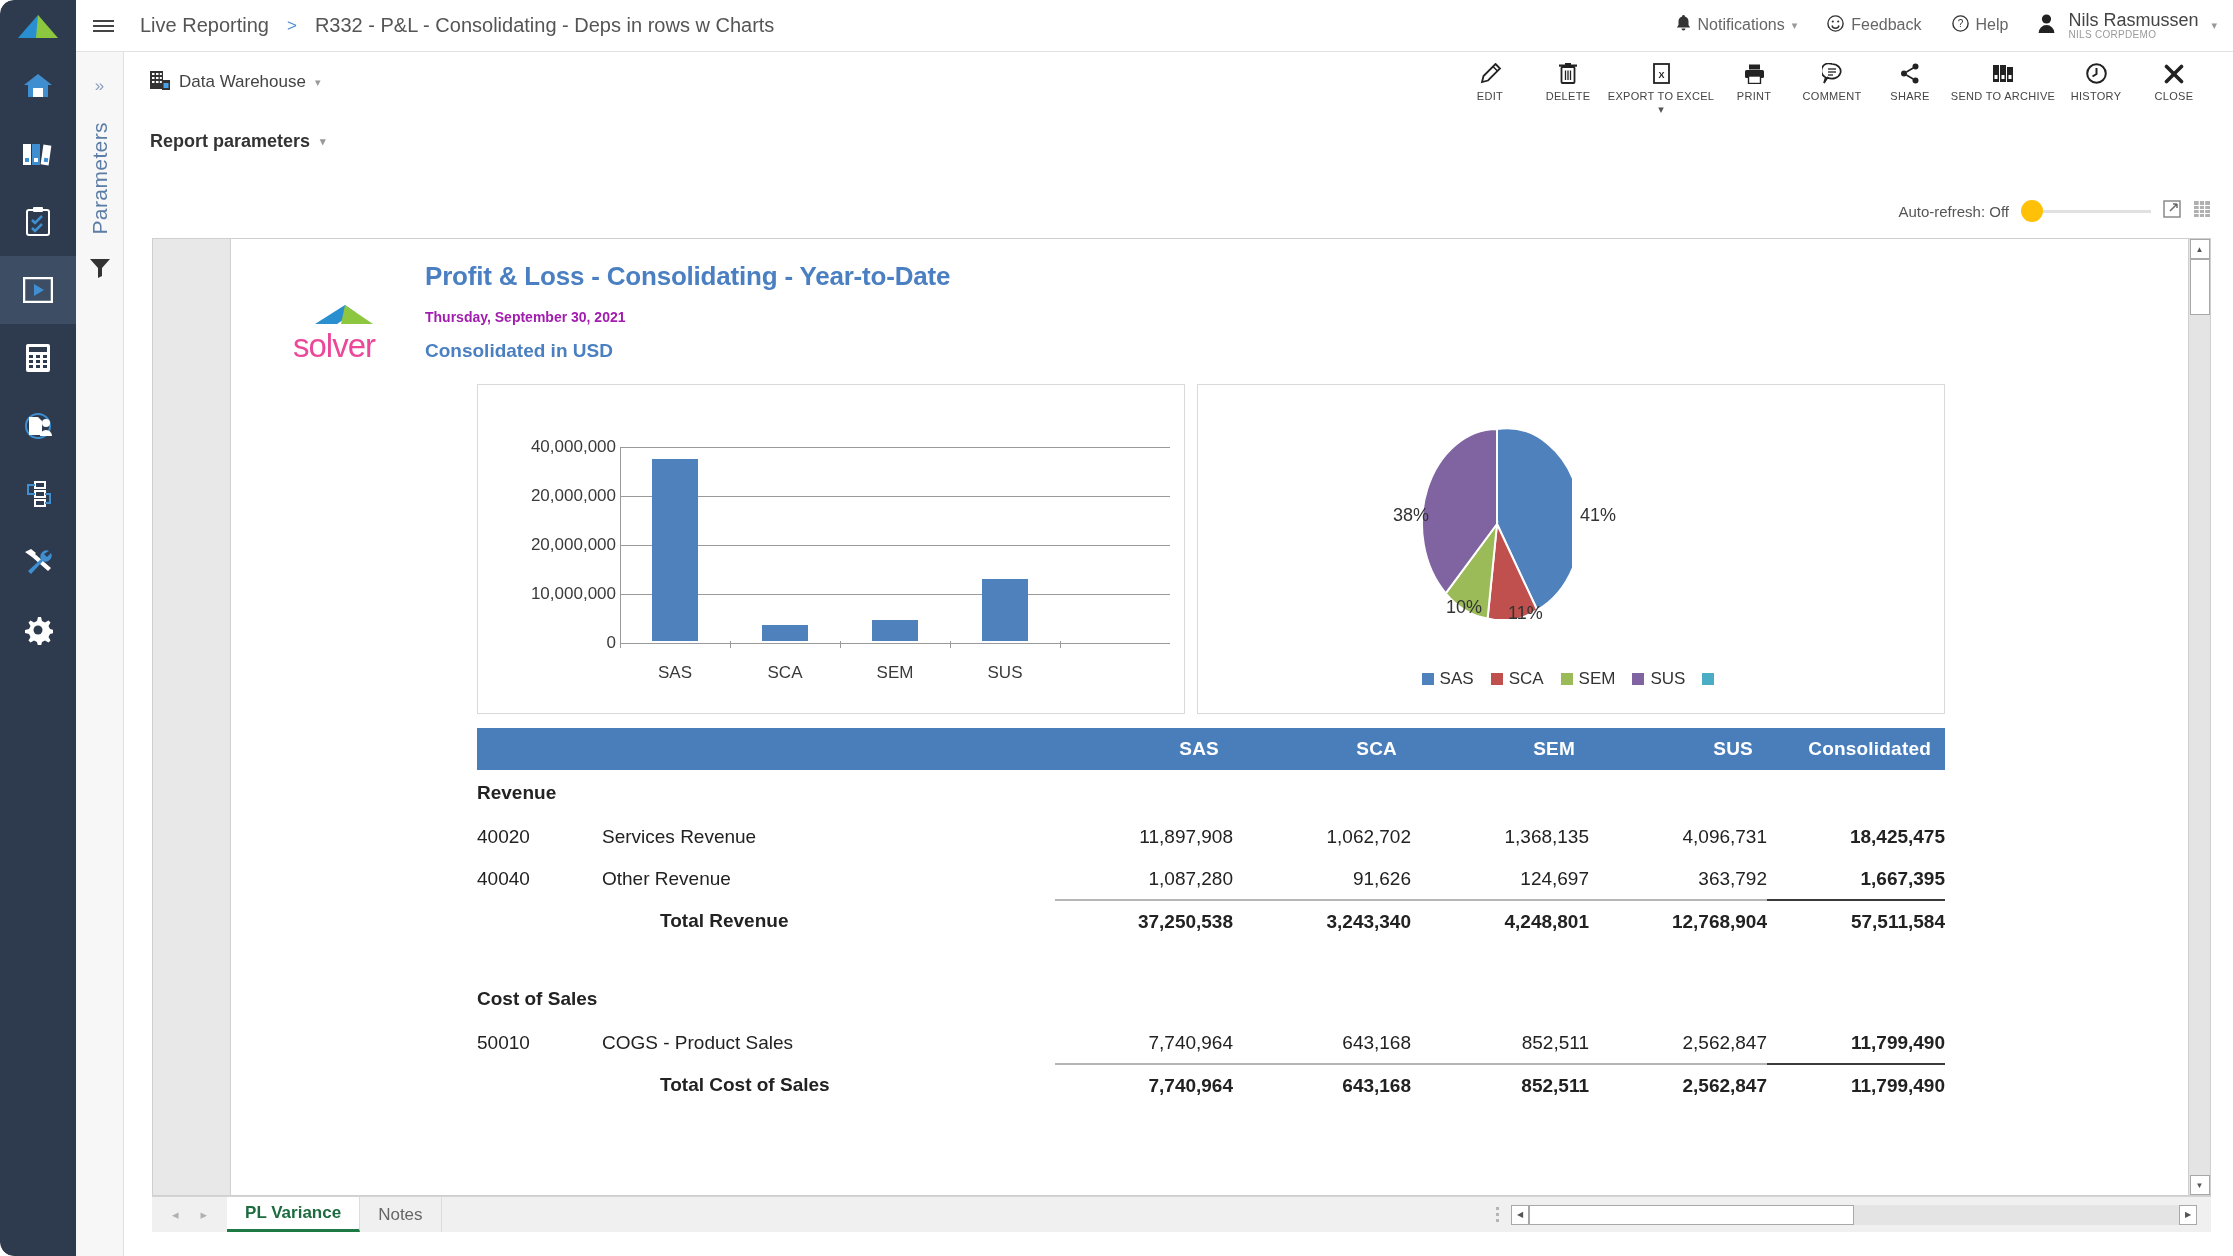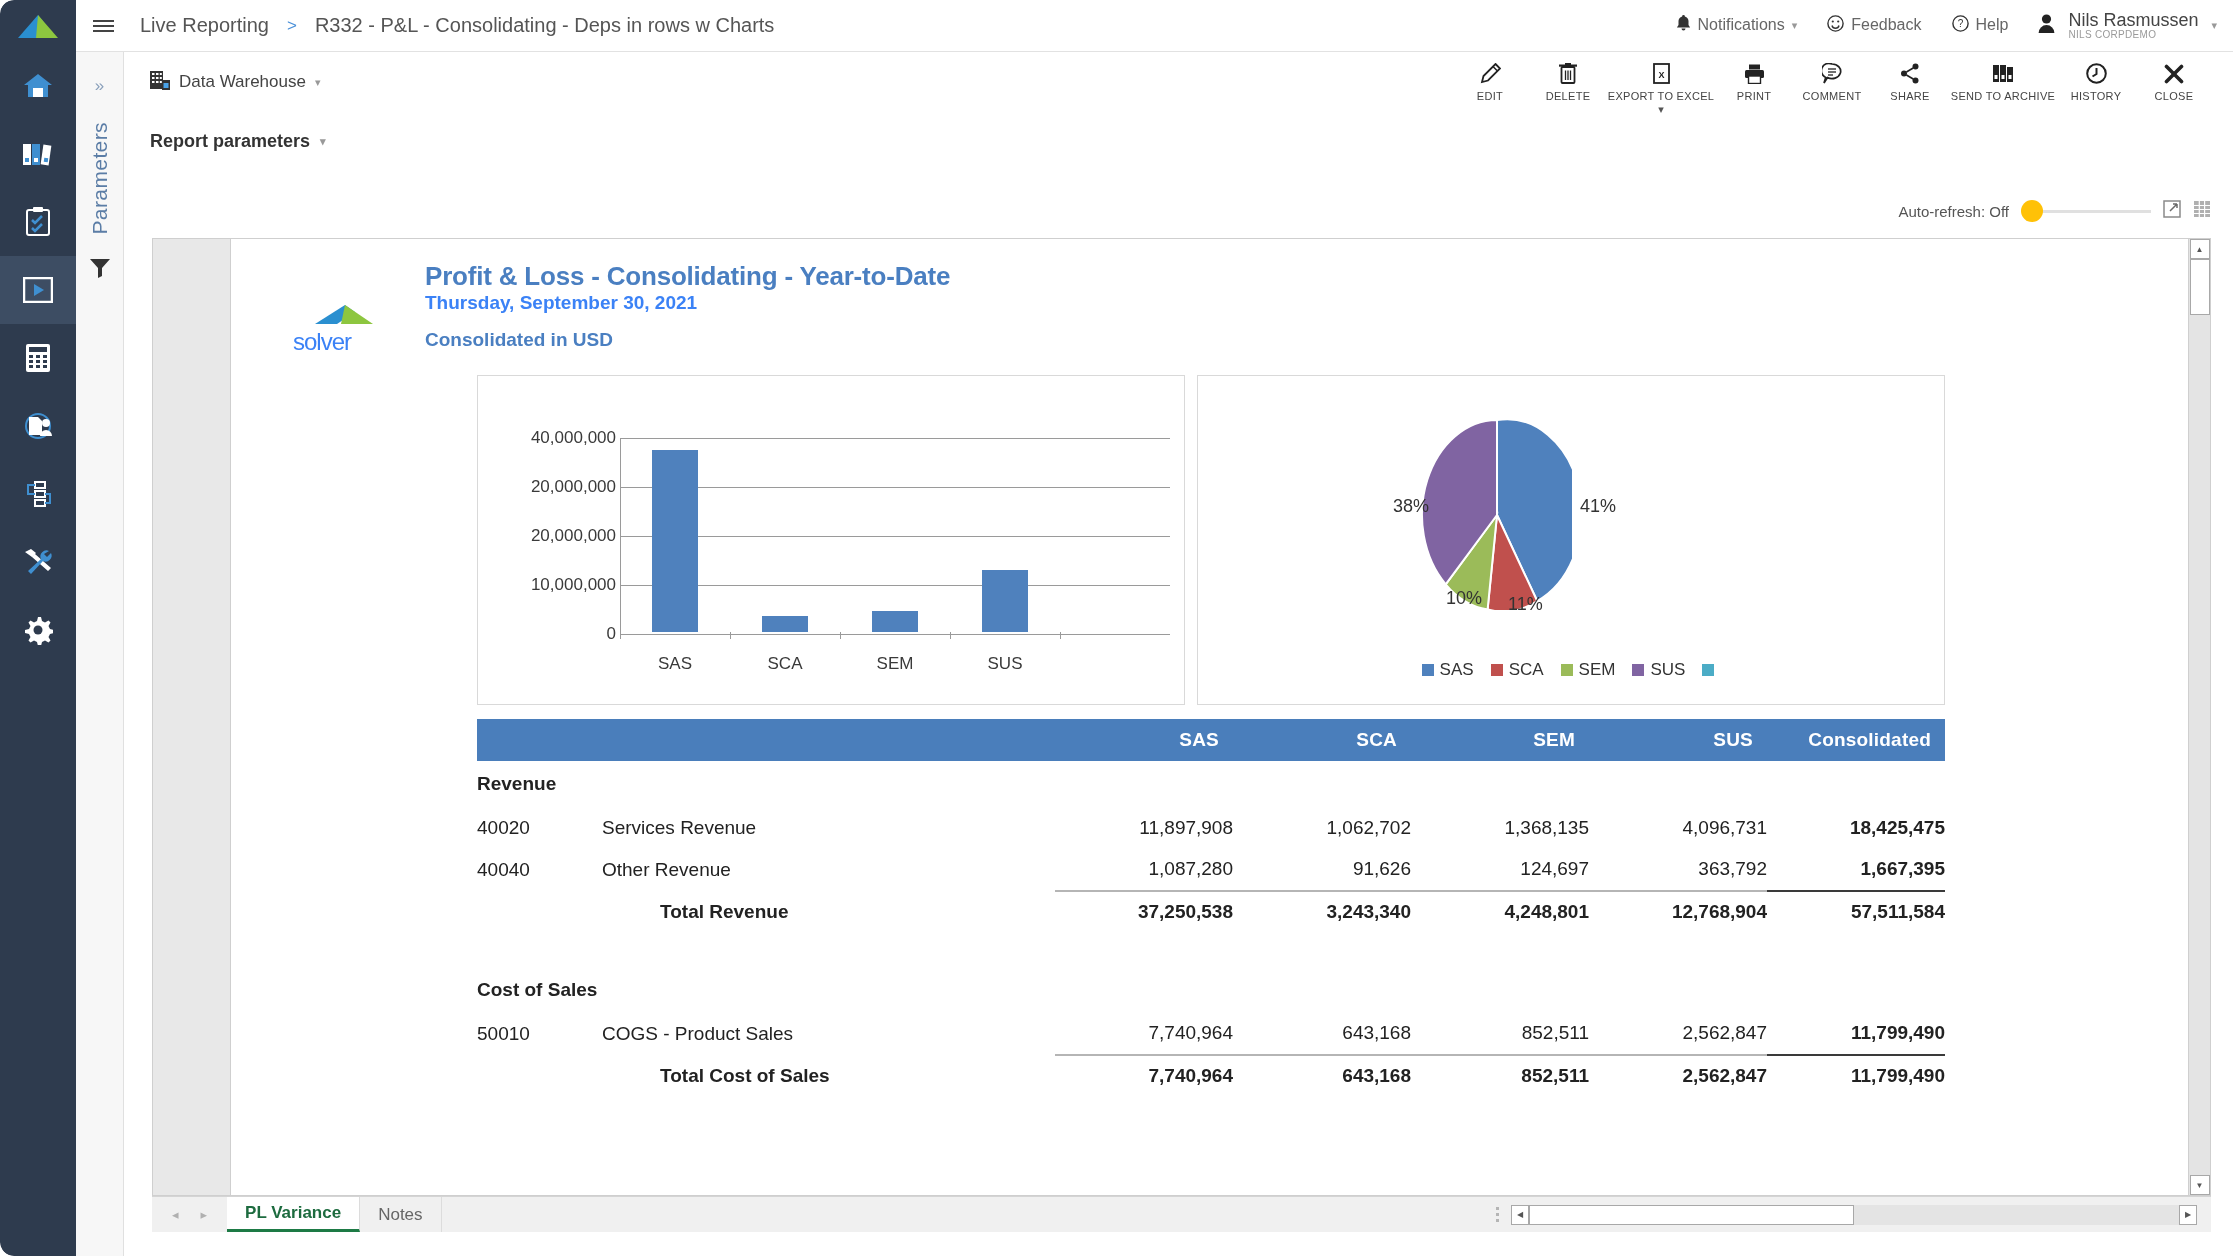--- a/index.html
+++ b/index.html
@@ -136,24 +136,24 @@
     width: 20px; height: 20px; background: #fff; border: 1px solid #a8a8a8;
     display: flex; align-items: center; justify-content: center; font-size: 8px; color: #555;
     flex: none; cursor: pointer;
   }
   .sb-thumb { width: 20px; height: 56px; background: #fff; border: 1px solid #a8a8a8; flex: none; cursor: grab; }
   .sb-space { flex: 1; }
 
   
   .rpt-head { padding: 22px 0 0 62px; display: flex; align-items: flex-start; }
   .solver-logo { width: 118px; flex: none; padding-top: 40px; }
-  .solver-word { font-size: 24px; color: #3b82f6; letter-spacing: -1px; line-height: .9; }
+  .solver-word { font-size: 33px; color: #ec4899; letter-spacing: -1px; line-height: .9; }
   .rpt-titles { padding-left: 14px; }
   .rpt-t1 { font-size: 26px; font-weight: bold; color: #4a7fc1; letter-spacing: -.2px; }
-  .rpt-t2 { font-size: 19px; font-weight: bold; color: #3b82f6; }
+  .rpt-t2 { font-size: 14px; font-weight: bold; color: #a21caf; margin-top: 17px; }
   .rpt-t3 { font-size: 19px; font-weight: bold; color: #4a7fc1; margin-top: 15px; }
 
   .charts { display: flex; gap: 12px; padding: 22px 0 0 246px; }
   .chartbox { border: 1px solid #d9d9d9; background: #fff; }
   .chartbox.bar { width: 708px; height: 330px; }
   .chartbox.pie { width: 748px; height: 330px; }
 
   
   .barchart { position: relative; width: 100%; height: 100%; }
   .bc-ylabels { position: absolute; left: 12px; top: 0; width: 126px; }

